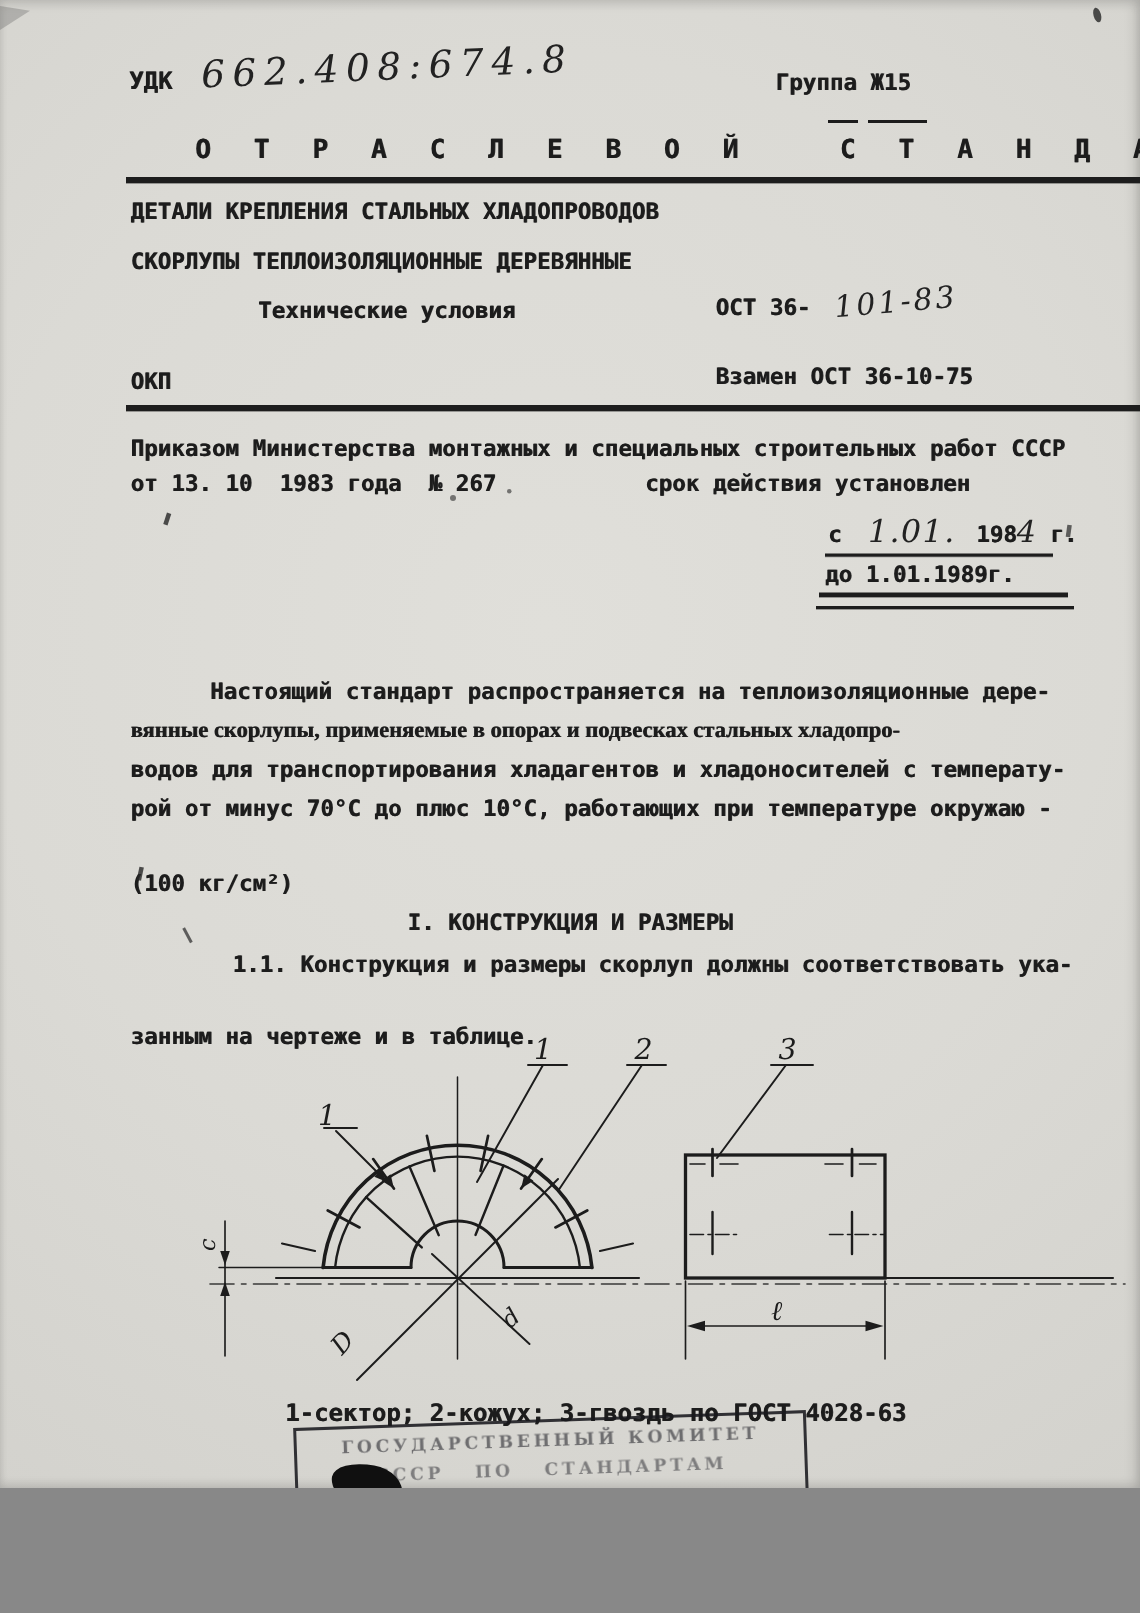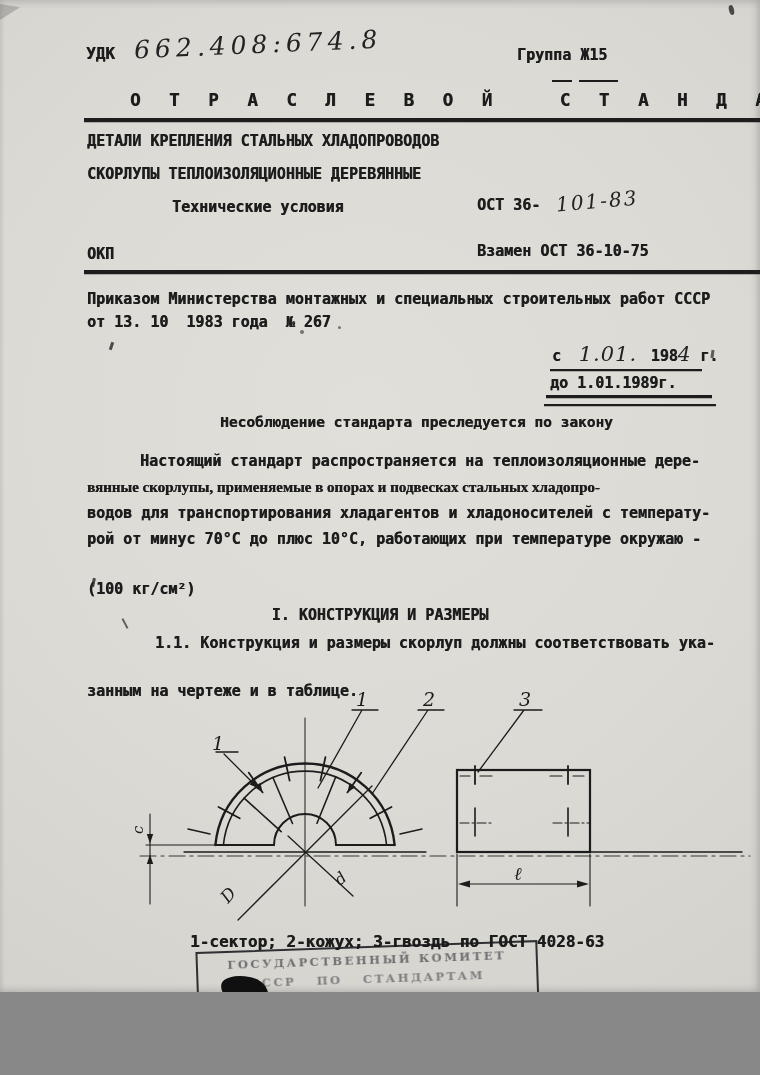--- a/index.html
+++ b/index.html
@@ -58,33 +58,33 @@
   <div class="abs tw" style="left:172px;top:198px;">Технические условия</div>
   <div class="abs tw" style="left:477px;top:196px;">ОСТ 36-</div>
   <div class="abs hand" style="left:556px;top:189px;font-size:20px;letter-spacing:2px;transform:rotate(-5deg);">101-83</div>
 
   <div class="abs tw" style="left:87px;top:245px;">ОКП</div>
   <div class="abs tw" style="left:477px;top:242px;">Взамен ОСТ 36-10-75</div>
   <div class="abs rule" style="left:84px;top:270px;width:676px;height:3.5px;"></div>
 
   <div class="abs tw" style="left:87px;top:290px;">Приказом Министерства монтажных и специальных строительных работ СССР</div>
   <div class="abs tw" style="left:87px;top:313px;">от 13. 10  1983 года  № 267</div>
+  <div class="abs tw" style="left:430px;top:313px;">срок действия установлен</div>
 
   <div class="abs" style="left:552px;top:342px;white-space:nowrap;">
     <span class="tw">с</span>
     <span class="hand" style="font-size:21px;letter-spacing:1px;margin:0 4px 12px 8px;">1.01.</span>
     <span class="tw">198</span><span class="hand" style="font-size:20px;">4</span>
     <span class="tw">г.</span>
   </div>
   <div class="abs rule" style="left:550px;top:369px;width:152px;height:2px;"></div>
   <div class="abs tw" style="left:550px;top:374px;">до 1.01.1989г.</div>
   <div class="abs rule" style="left:546px;top:395px;width:166px;height:2.5px;"></div>
   <div class="abs rule" style="left:544px;top:404px;width:172px;height:2px;"></div>
 
-  <div class="abs tw" style="left:220px;top:414px;font-size:14.5px;">Несоблюдение стандарта преследуется по закону</div>
 
   <div class="abs tw" style="left:140px;top:452px;">Настоящий стандарт распространяется на теплоизоляционные дере-</div>
   <div class="abs tw" style="left:87px;top:478px;font-family:Liberation Serif, serif;">вянные скорлупы, применяемые в опорах и подвесках стальных хладопро-</div>
   <div class="abs tw" style="left:87px;top:504px;">водов для транспортирования хладагентов и хладоносителей с температу-</div>
   <div class="abs tw" style="left:87px;top:530px;">рой от минус 70°С до плюс 10°С, работающих при температуре окружаю -</div>
   <div class="abs tw" style="left:87px;top:580px;">(100 кг/см²)</div>
 
   <div class="abs tw center" style="left:140px;top:606px;width:480px;">I. КОНСТРУКЦИЯ И РАЗМЕРЫ</div>
   <div class="abs tw" style="left:155px;top:634px;">1.1. Конструкция и размеры скорлуп должны соответствовать ука-</div>
   <div class="abs tw" style="left:87px;top:658px;margin-top:24px;">занным на чертеже и в таблице.</div>

